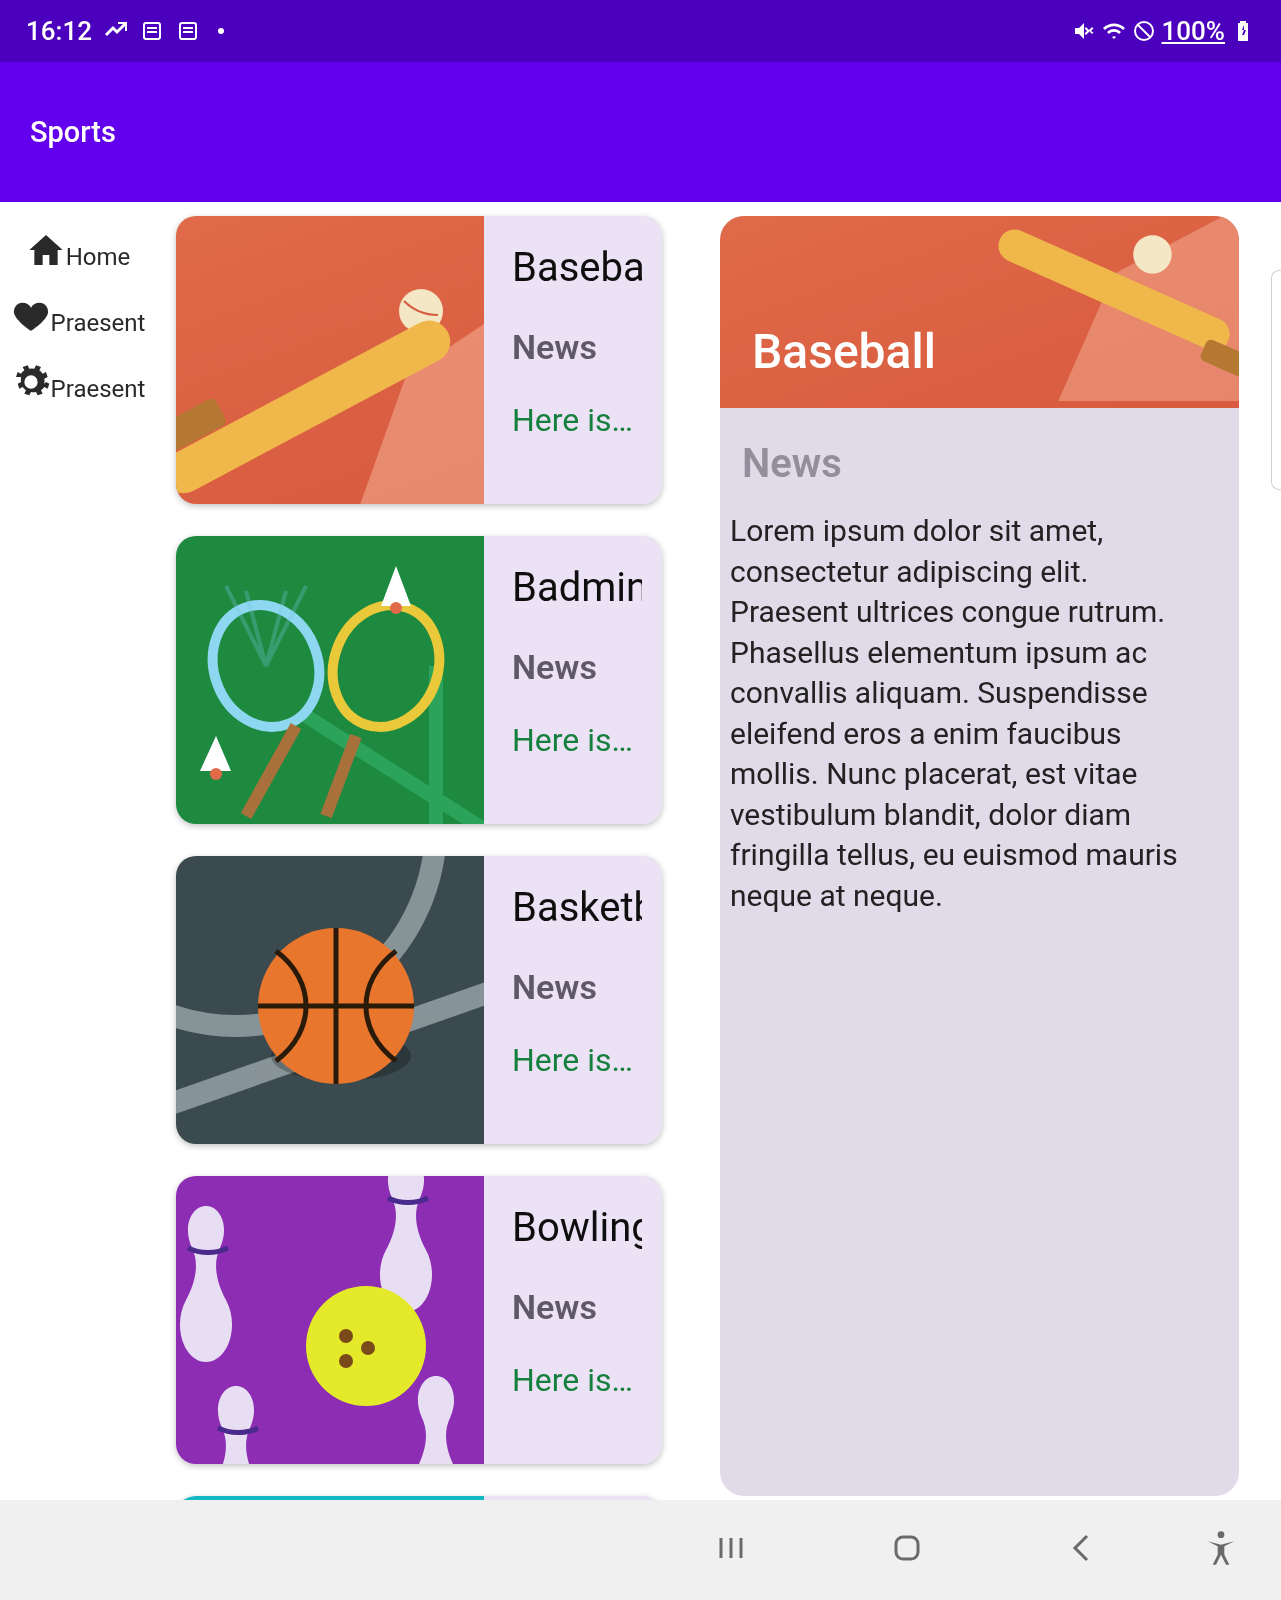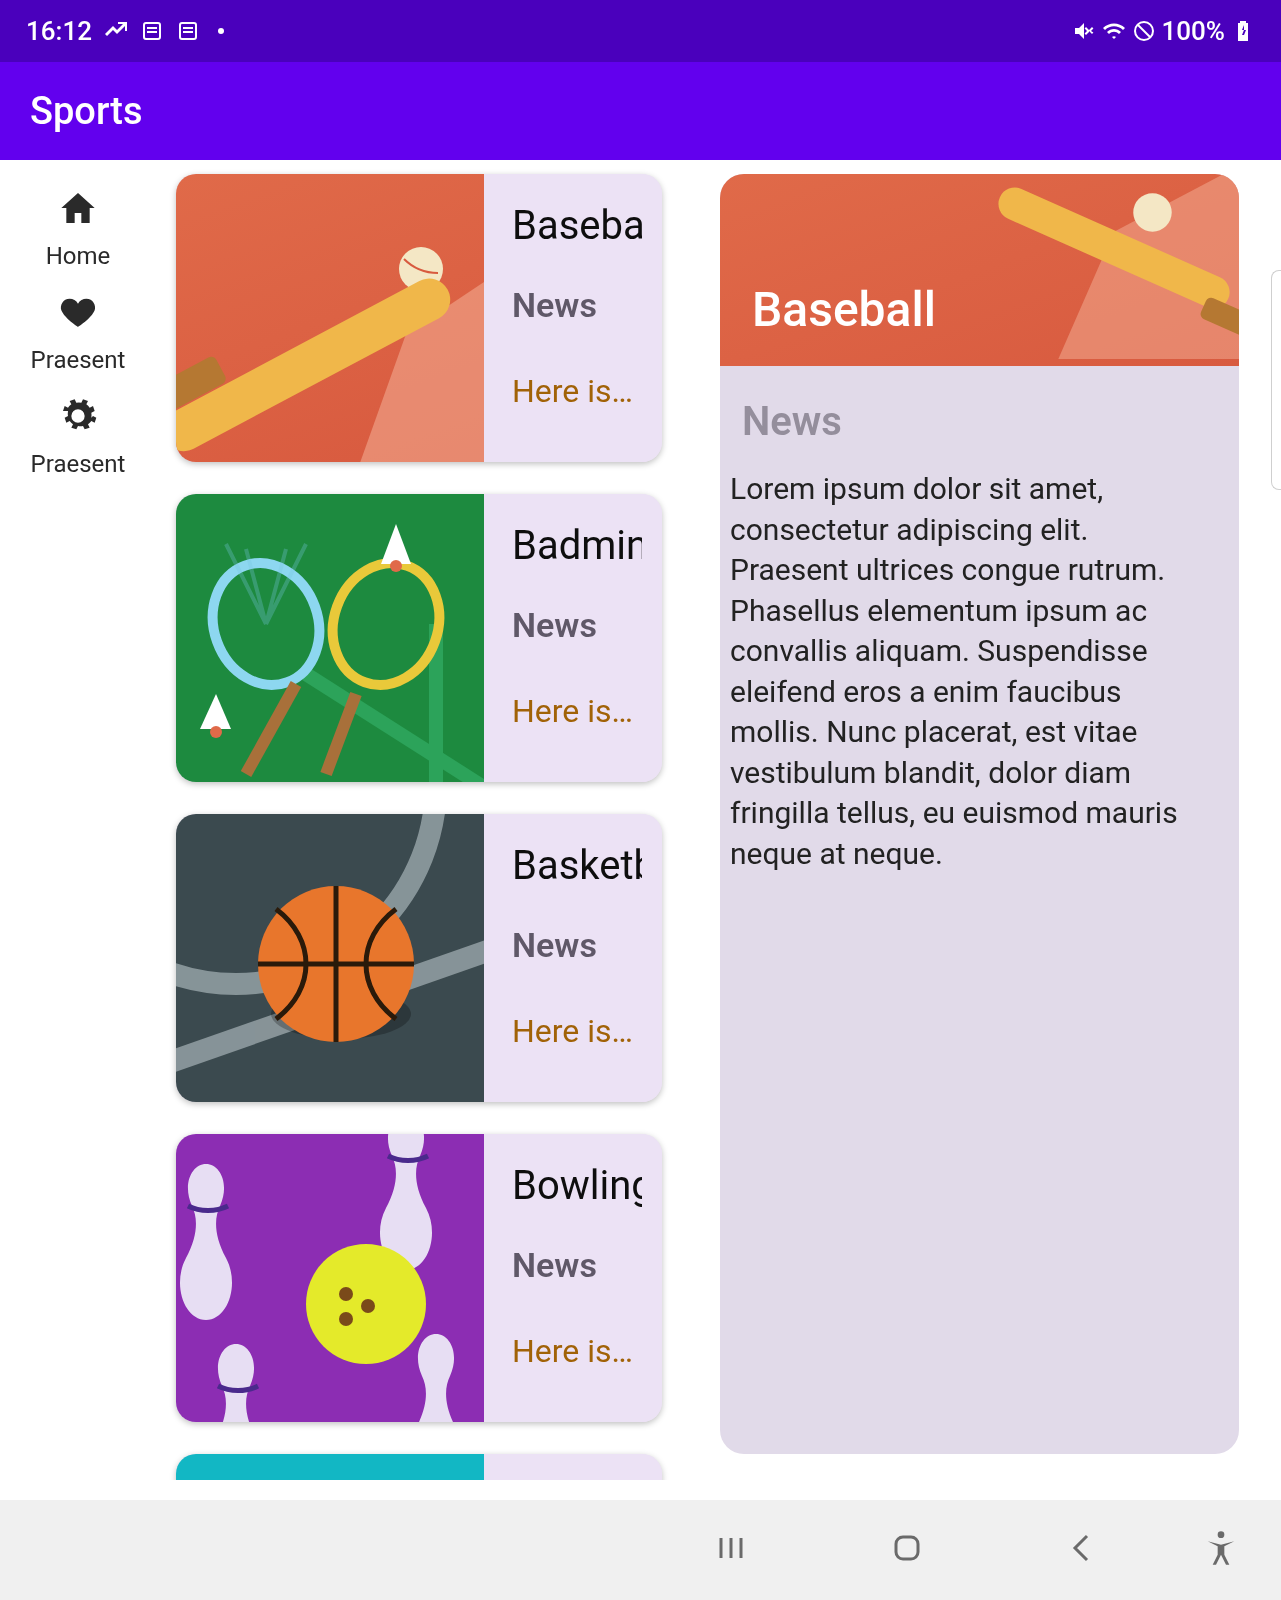--- a/index.html
+++ b/index.html
@@ -18,53 +18,53 @@
     background: #4a00bc;
     color: #ffffff;
     display: flex;
     align-items: center;
     justify-content: space-between;
     padding: 0 26px 0 26px;
     font-size: 26px;
     font-weight: 500;
   }
   .status-left { display: flex; align-items: center; gap: 12px; }
-  .status-right { display: flex; align-items: center; gap: 6px; }
+  .status-right { display: flex; align-items: center; gap: 6px; text-decoration: underline; }
   .status-icon { width: 24px; height: 24px; display:inline-flex; align-items:center; justify-content:center; }
 
   
   .app-bar {
-    height: 98px;
+    height: 140px;
     background: #6200EE;
     color: #ffffff;
     display: flex;
     align-items: center;
     padding-left: 30px;
-    font-size: 38px;
+    font-size: 29px;
     font-weight: 500;
   }
 
   
   .content {
     display: flex;
     height: calc(1600px - 62px - 118px - 100px);
   }
 
   
   .sidebar {
     width: 156px;
     padding-top: 14px;
     display: flex;
     flex-direction: column;
     align-items: center;
     gap: 0;
   }
   .sidebar-item {
     display: flex;
-    flex-direction: column;
+    flex-direction: row;
     align-items: center;
     justify-content: center;
     padding: 14px 0 8px;
     width: 100%;
     cursor: pointer;
     color: #2a2a2a;
     text-align: right;
   }
   .sidebar-item svg { width: 40px; height: 40px; fill: #2a2a2a; }
   .sidebar-label {
@@ -112,22 +112,22 @@
     overflow: hidden;
   }
   .card-subtitle {
     font-size: 34px;
     font-weight: 600;
     color: #5f5868;
     margin-top: 36px;
   }
   .card-preview {
     font-size: 32px;
-    color: #a16207;
-    margin-top: 47px;
+    color: #15803d;
+    margin-top: 34px;
     white-space: nowrap;
     overflow: hidden;
   }
   .card-last {
     border-radius: 20px 20px 0 0;
     height: 40px;
   }
 
   
   .detail-col {

